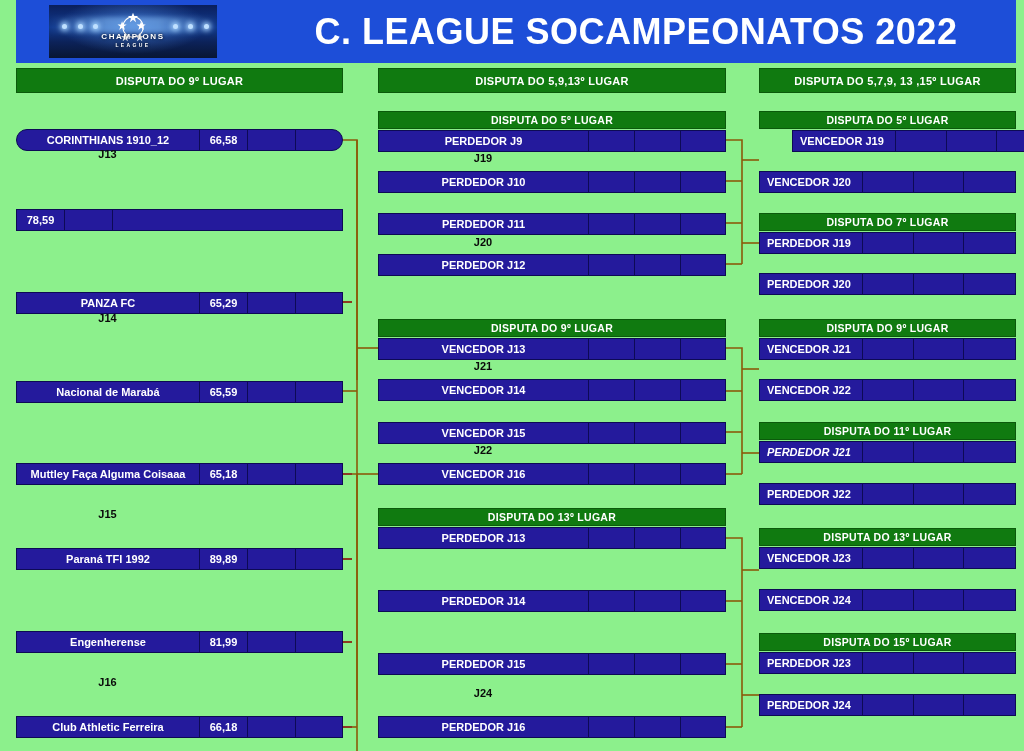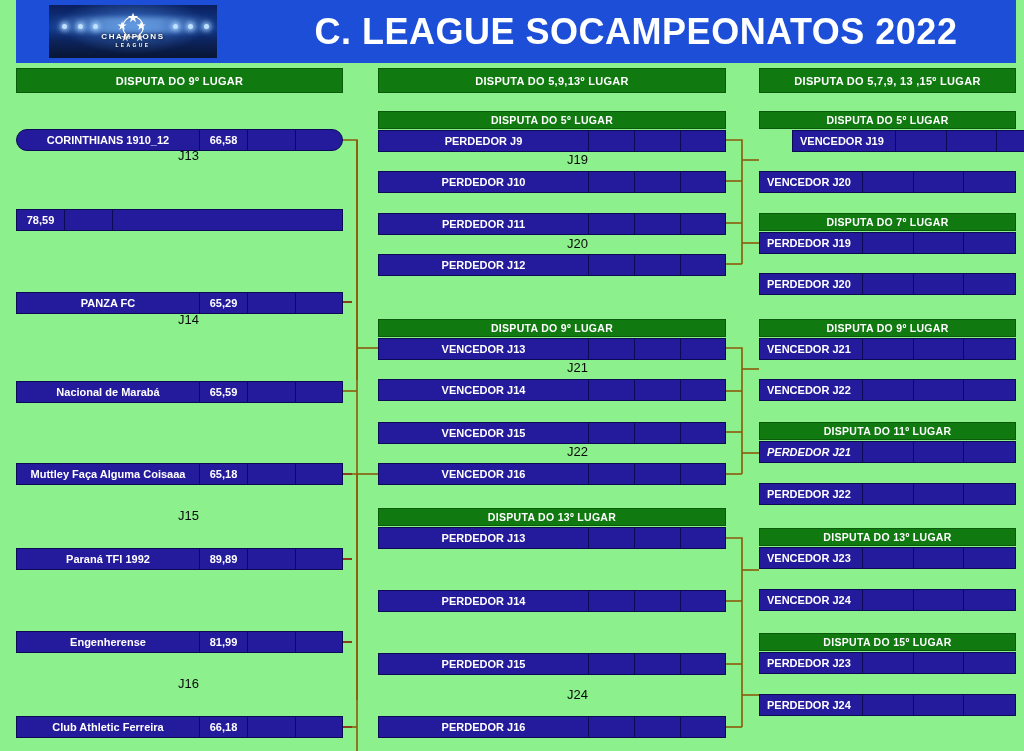--- a/index.html
+++ b/index.html
@@ -86,22 +86,22 @@
     color:#ffffff;font-size:11px;font-weight:bold;white-space:nowrap;
   }
   .row .name.c{justify-content:center;}
   .row .name.l{justify-content:flex-start;padding-left:7px;}
   .row .score{
     color:#ffffff;font-size:11px;font-weight:bold;justify-content:center;
   }
 
   
   .glabel{
-    position:absolute;color:#0a0a0a;font-size:13px;font-weight:normal;
-    text-align:right;white-space:nowrap;
+    position:absolute;color:#0a0a0a;font-size:11px;font-weight:bold;
+    text-align:center;white-space:nowrap;
   }
 
   
   #wires{position:absolute;left:0;top:0;width:1024px;height:751px;pointer-events:none;}
 </style>
 </head>
 <body>
 
 <div id="header">
   <div id="logo">

